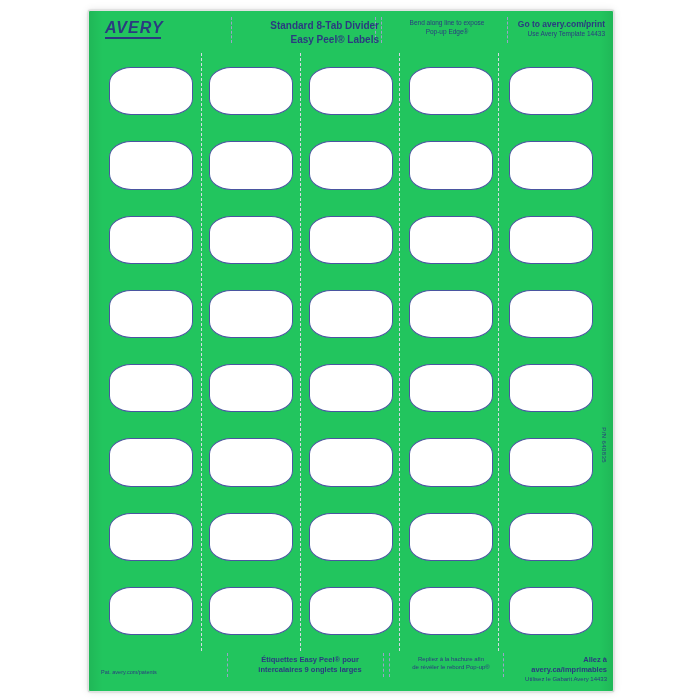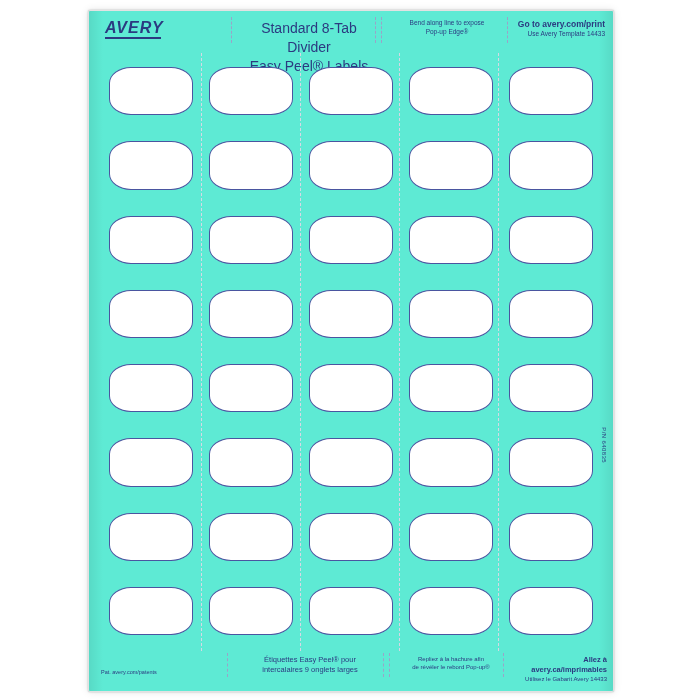--- a/index.html
+++ b/index.html
@@ -19,21 +19,21 @@
     height: 700px;
     background: #ffffff;
   }
   
   #sheet {
     position: absolute;
     left: 88px;
     top: 10px;
     width: 524px;
     height: 680px;
-    background: #5eead4;
+    background: #22c55e;
     box-shadow: 0 0 2px rgba(0,0,0,0.28), 0 0 8px rgba(0,0,0,0.10);
     border: 1px solid #e2e2e2;
     border-radius: 2px;
     overflow: hidden;
   }
   
   #sheet:before {
     content: "";
     position: absolute;
     left: 0; top: 0; bottom: 0;
@@ -87,22 +87,23 @@
     text-align: center;
     color: #2b3a80;
     line-height: 1.35;
   }
   .hdr-block .l1 { display: block; }
   .hdr-block .l2 { display: block; }
 
   #hdr-product {
     left: 150px;
     width: 140px;
-    font-size: 14px;
-    font-weight: normal;
+    font-size: 10px;
+    font-weight: bold;
+    text-align: right;
   }
   #hdr-bend {
     left: 296px;
     width: 124px;
     font-size: 6.5px;
   }
   #hdr-print {
     left: 426px;
     width: 90px;
     font-size: 8px;
@@ -140,21 +141,21 @@
     left: 12px;
     width: 84px;
     font-size: 5.5px;
     text-align: left;
     top: 18px;
   }
   #ftr-etiquettes {
     left: 146px;
     width: 150px;
     font-size: 7.5px;
-    font-weight: normal;
+    font-weight: bold;
   }
   #ftr-replier {
     left: 300px;
     width: 124px;
     font-size: 6px;
   }
   #ftr-allez {
     left: 420px;
     width: 98px;
     font-size: 7.5px;

